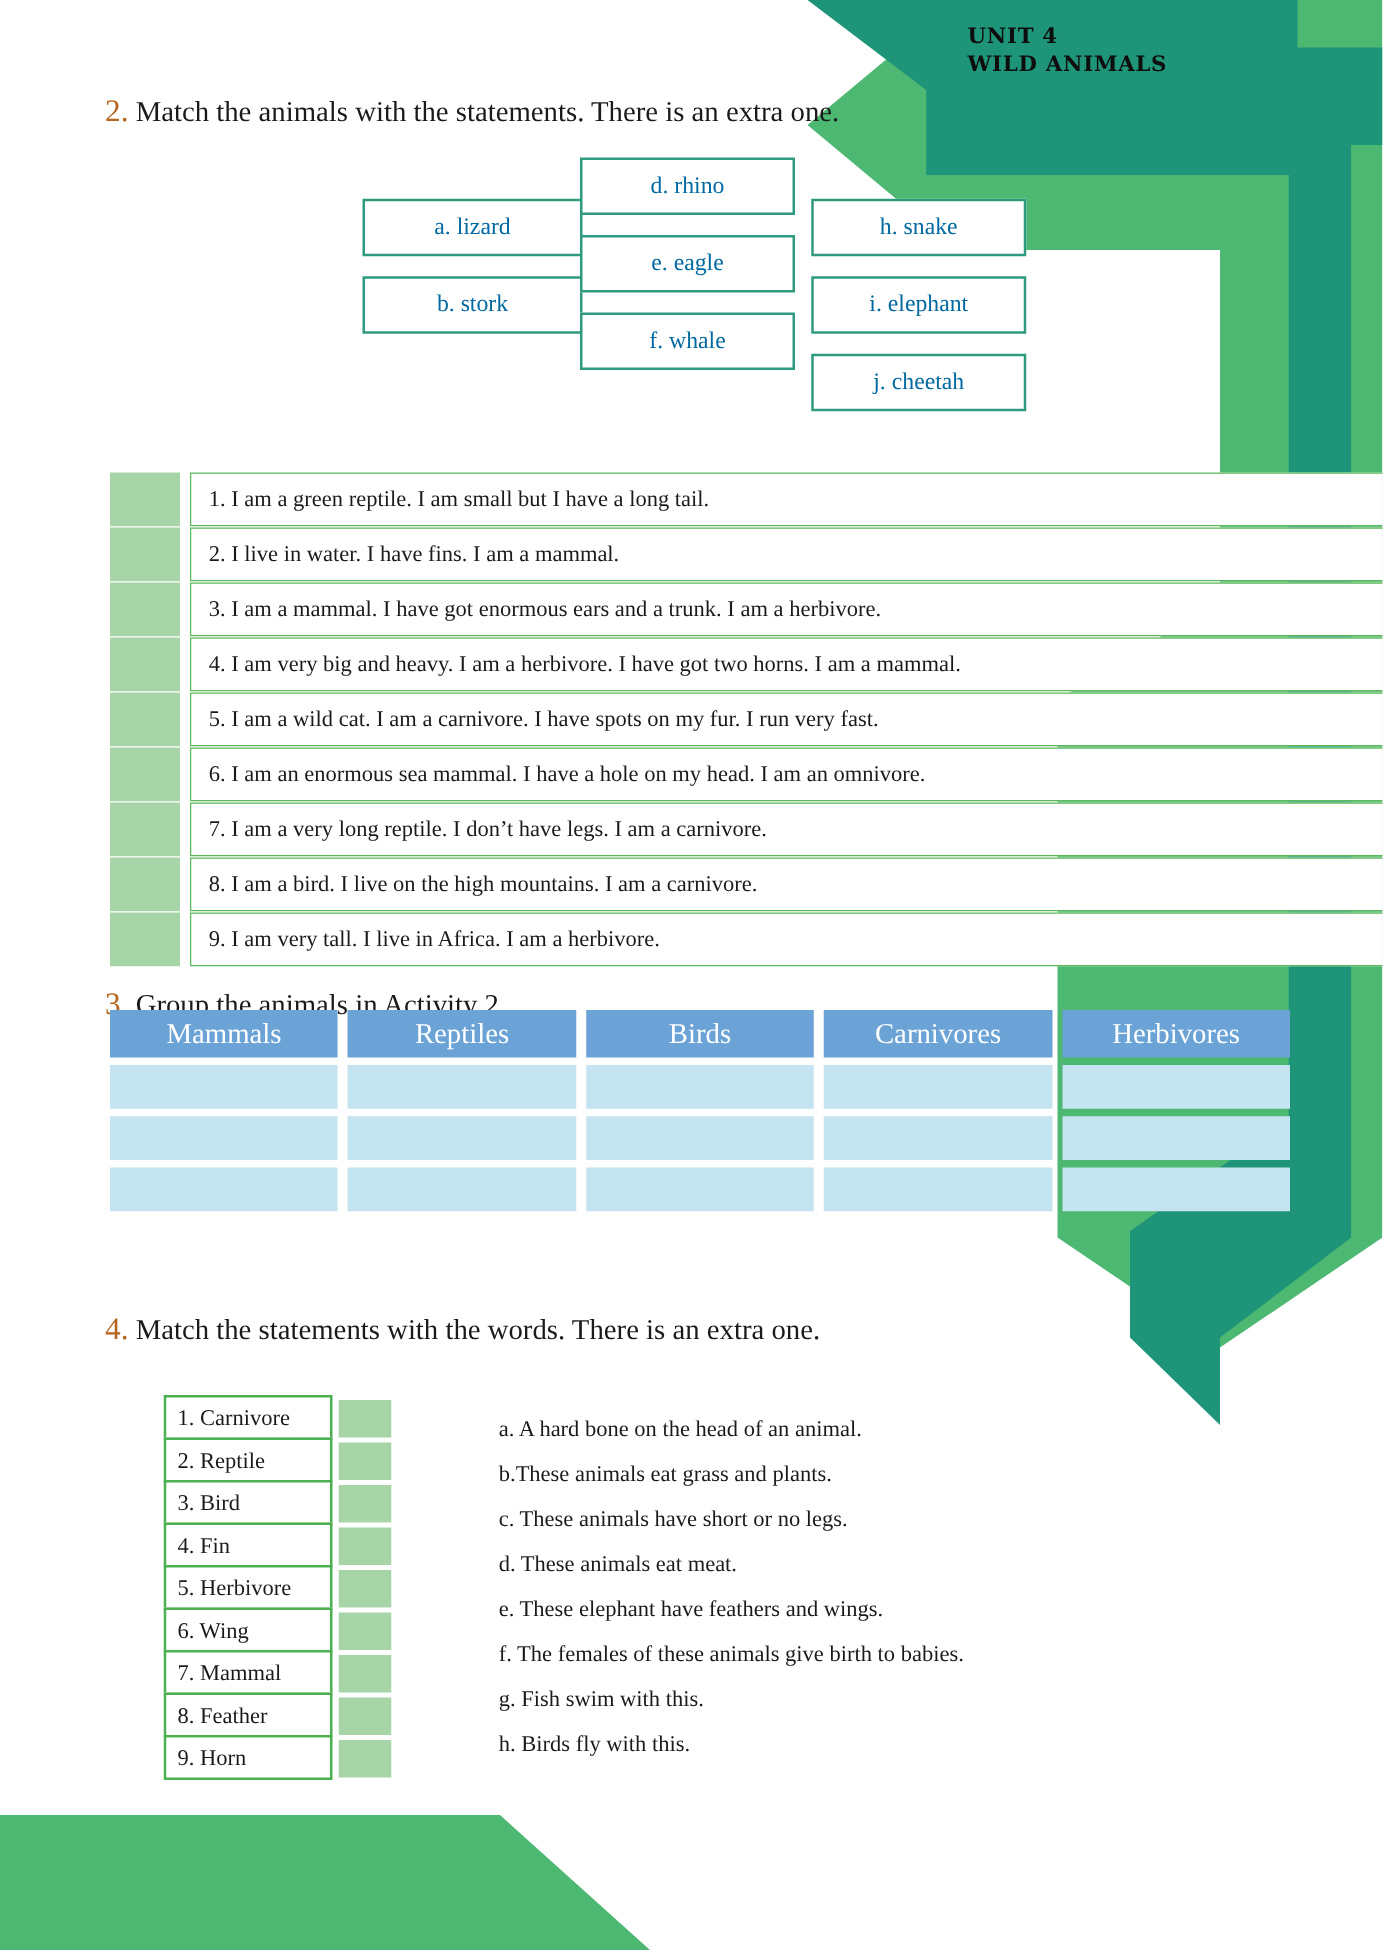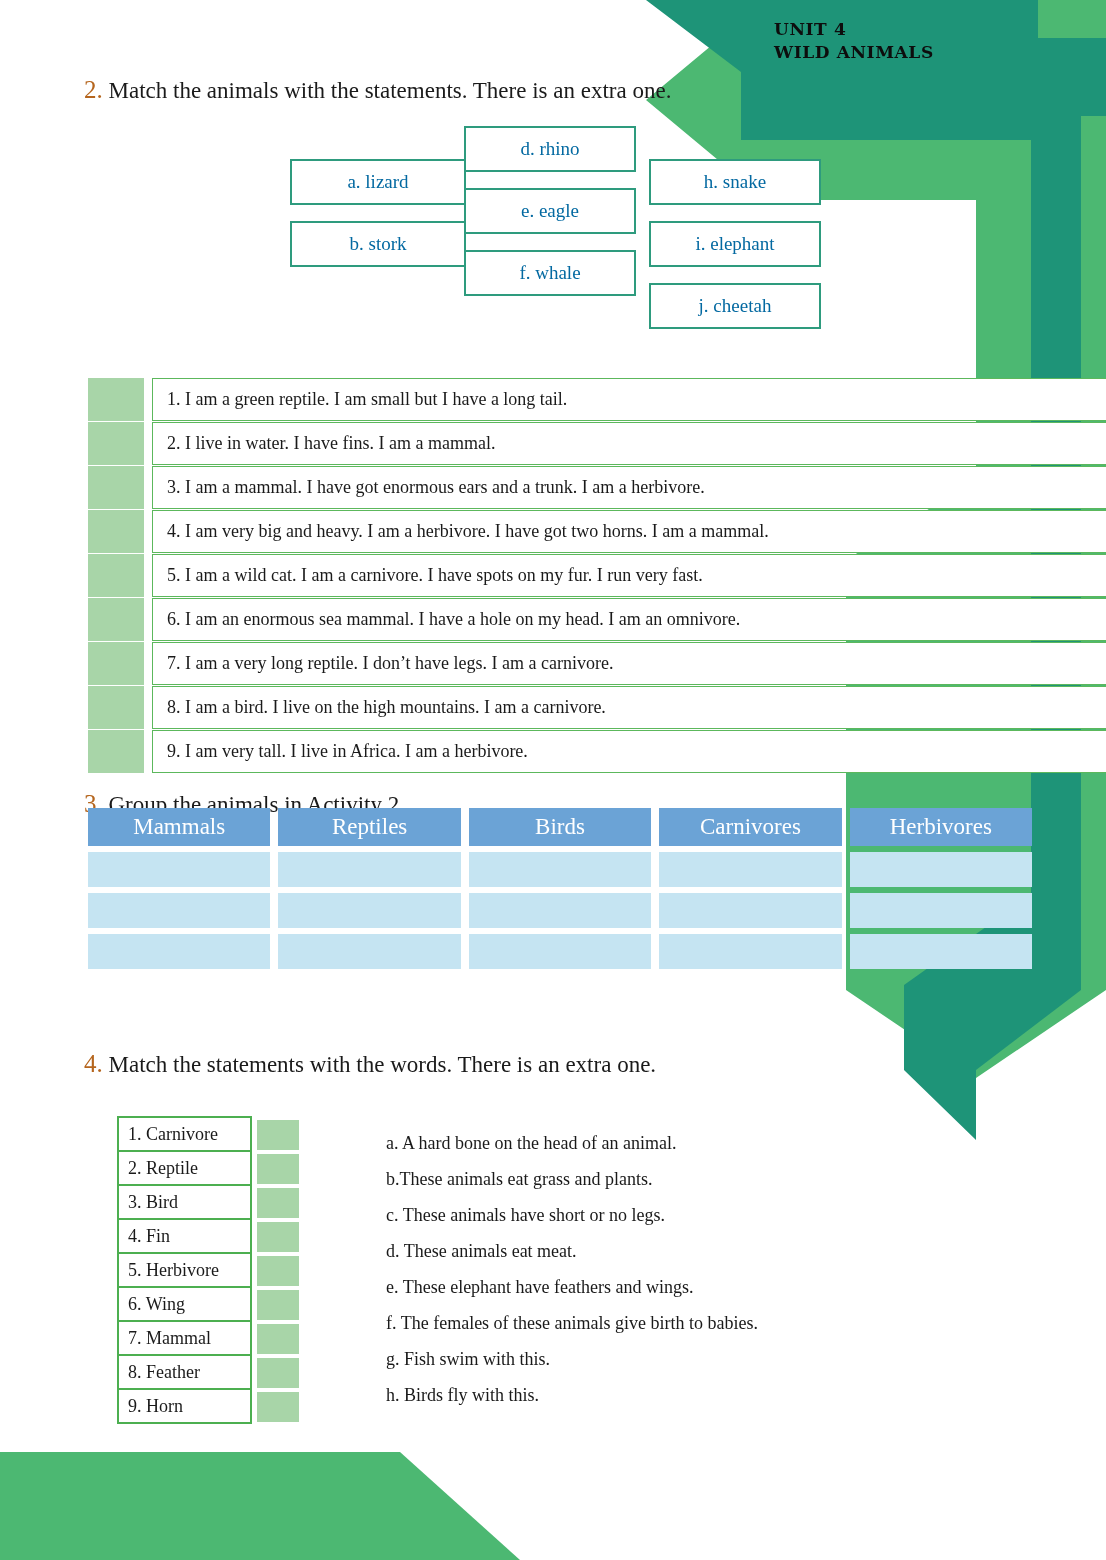--- a/index.html
+++ b/index.html
@@ -149,42 +149,42 @@
     align-items: center;
     justify-content: center;
     font-size: 23px;
     height: 38px;
   }
   .gt-body .gt-cell { background: #C5E4F2; height: 35px; }
 
   
   #ex4-head { position: absolute; top: 1050px; left: 84px; }
 
-  #ex4-words { position: absolute; top: 1118px; left: 117px; border-radius: 29px; }
+  #ex4-words { position: absolute; top: 1118px; left: 131px; border-radius: 29px; }
   .word-row { display: flex; align-items: stretch; height: 34px; margin-bottom: 0; }
   .word-box {
     width: 135px;
     border: 2px solid #4CAF50;
     background: #fff;
     display: flex;
     align-items: center;
     padding-left: 9px;
     font-size: 18px;
     color: #1a1a1a;
     margin-top: -2px;
   }
   .word-answer {
     width: 42px;
     background: #A8D5A8;
     margin-left: 5px;
     height: 30px;
     align-self: center;
   }
 
-  #ex4-defs { position: absolute; top: 1125px; left: 386px; width: 560px; }
+  #ex4-defs { position: absolute; top: 1125px; left: 399px; width: 560px; }
   .def-line {
     font-size: 18px;
     color: #1a1a1a;
     height: 36px;
     display: flex;
     align-items: center;
   }
 </style>
 </head>
 <body>

